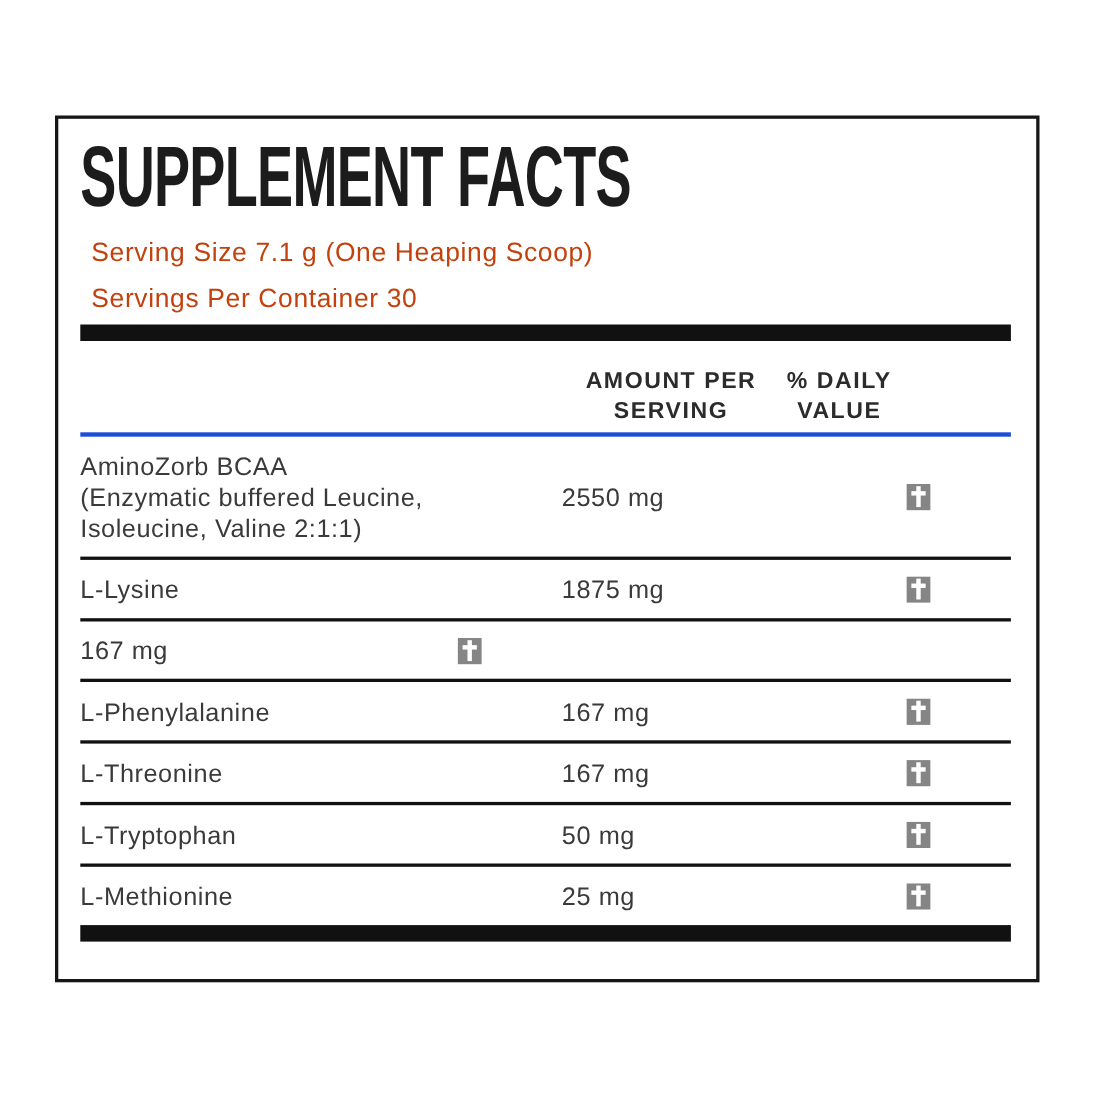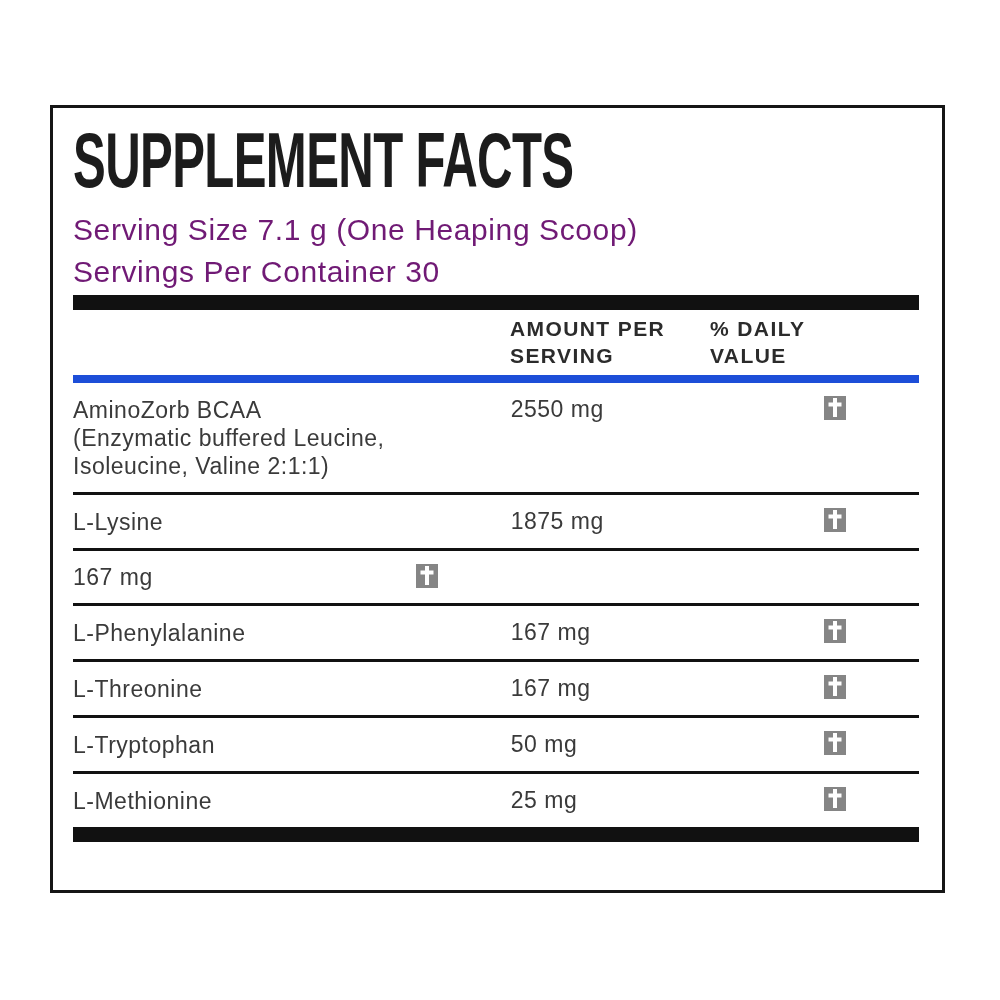--- a/index.html
+++ b/index.html
@@ -34,50 +34,52 @@
     font-size: 78px;
     line-height: 68px;
     font-weight: bold;
     color: #1c1c1c;
     letter-spacing: -1px;
     transform: scaleX(0.63);
     transform-origin: left center;
     white-space: nowrap;
   }
   .serving-line {
-    margin: 0 0 14px 0;
-    font-size: 30px;
+    margin: 0 0 14px 10px;
+    font-size: 24px;
     line-height: 28px;
-    color: #701a75;
+    color: #c2410c;
     letter-spacing: 0.6px;
   }
   .serving-line.second { margin-bottom: 9px; }
   .thick-bar {
     height: 15px;
     background: #111111;
   }
   .col-name   { width: 437px; box-sizing: border-box; padding-right: 16px; }
   .col-amount { width: 300px; box-sizing: border-box; }
   .col-dv     { width: 106px; box-sizing: border-box; }
   .header-row {
     display: flex;
     align-items: flex-start;
-    padding: 5px 0 6px 0;
-    border-bottom: 8px solid #1d4ed8;
+    padding: 23px 0 6px 0;
+    border-bottom: 4px solid #1d4ed8;
+    text-align: center;
   }
   .header-cell {
     font-size: 21px;
     line-height: 27px;
     font-weight: bold;
     color: #2b2b2b;
     letter-spacing: 1.4px;
     max-width: 200px;
   }
   .row {
     display: flex;
+    align-items: center;
     padding: 13px 0 12px 0;
     border-bottom: 3px solid #111111;
     gap: 43px;
   }
   .row.last { border-bottom: none; }
   .cell-name {
     font-size: 23px;
     line-height: 28px;
     color: #3a3a3a;
     letter-spacing: 0.5px;

